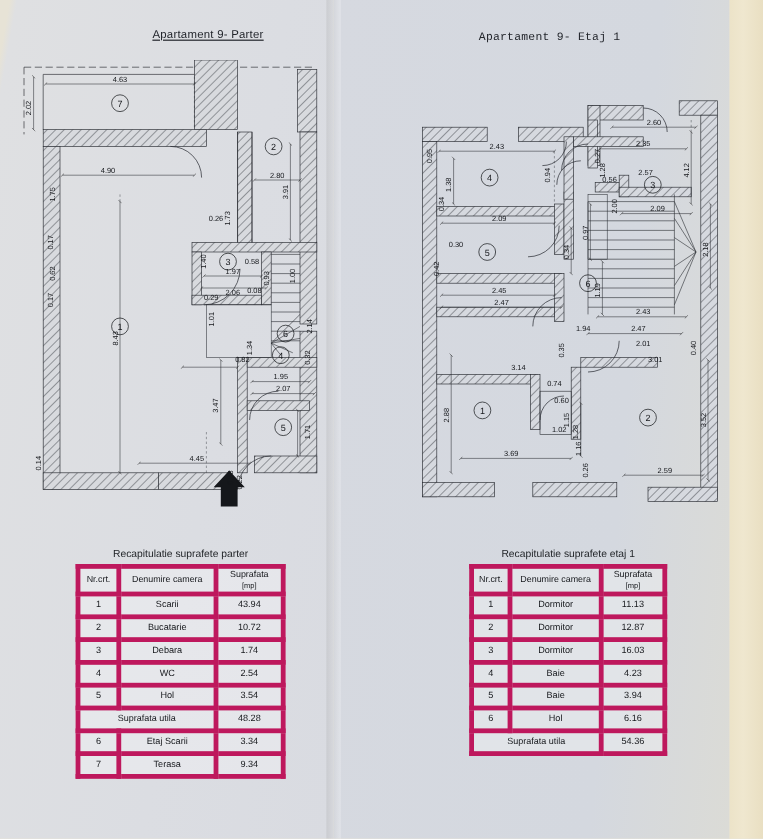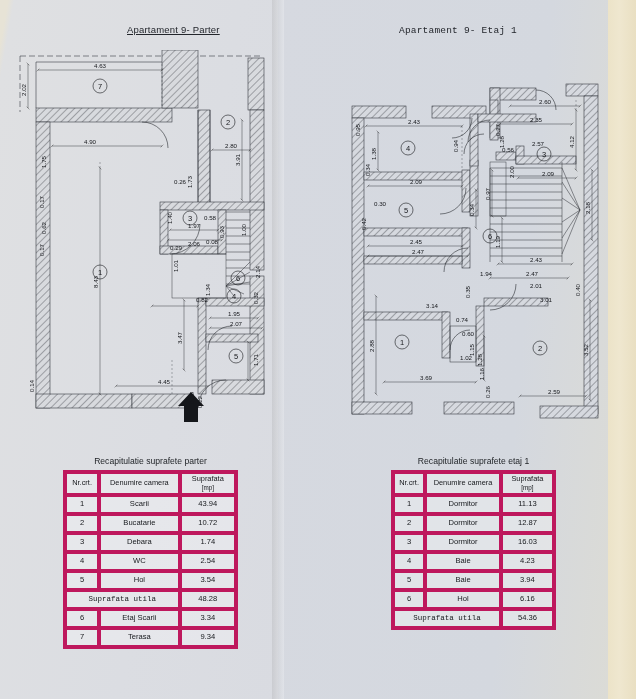--- a/index.html
+++ b/index.html
@@ -56,21 +56,21 @@
     padding:1px 2px;
     text-align:center;
     font-weight:normal;
     line-height:1.15;
     height:13px;
   }
   table.recap th{font-size:7.4px;}
   td.c-nr{width:20%;}
   td.c-name{width:47%;}
   td.c-area{width:33%;}
-  .span-label{font-size:7.5px;font-family:Liberation Mono, monospace;}
+  .span-label{font-size:7.5px;}
   .sub{font-size:6.3px;}
 </style>
 </head>
 <body>
 
 <div id="sheet-left"></div>
 <div id="sheet-right"></div>
 <div id="gutter"></div>
 <div id="edge-strip"></div>
 

